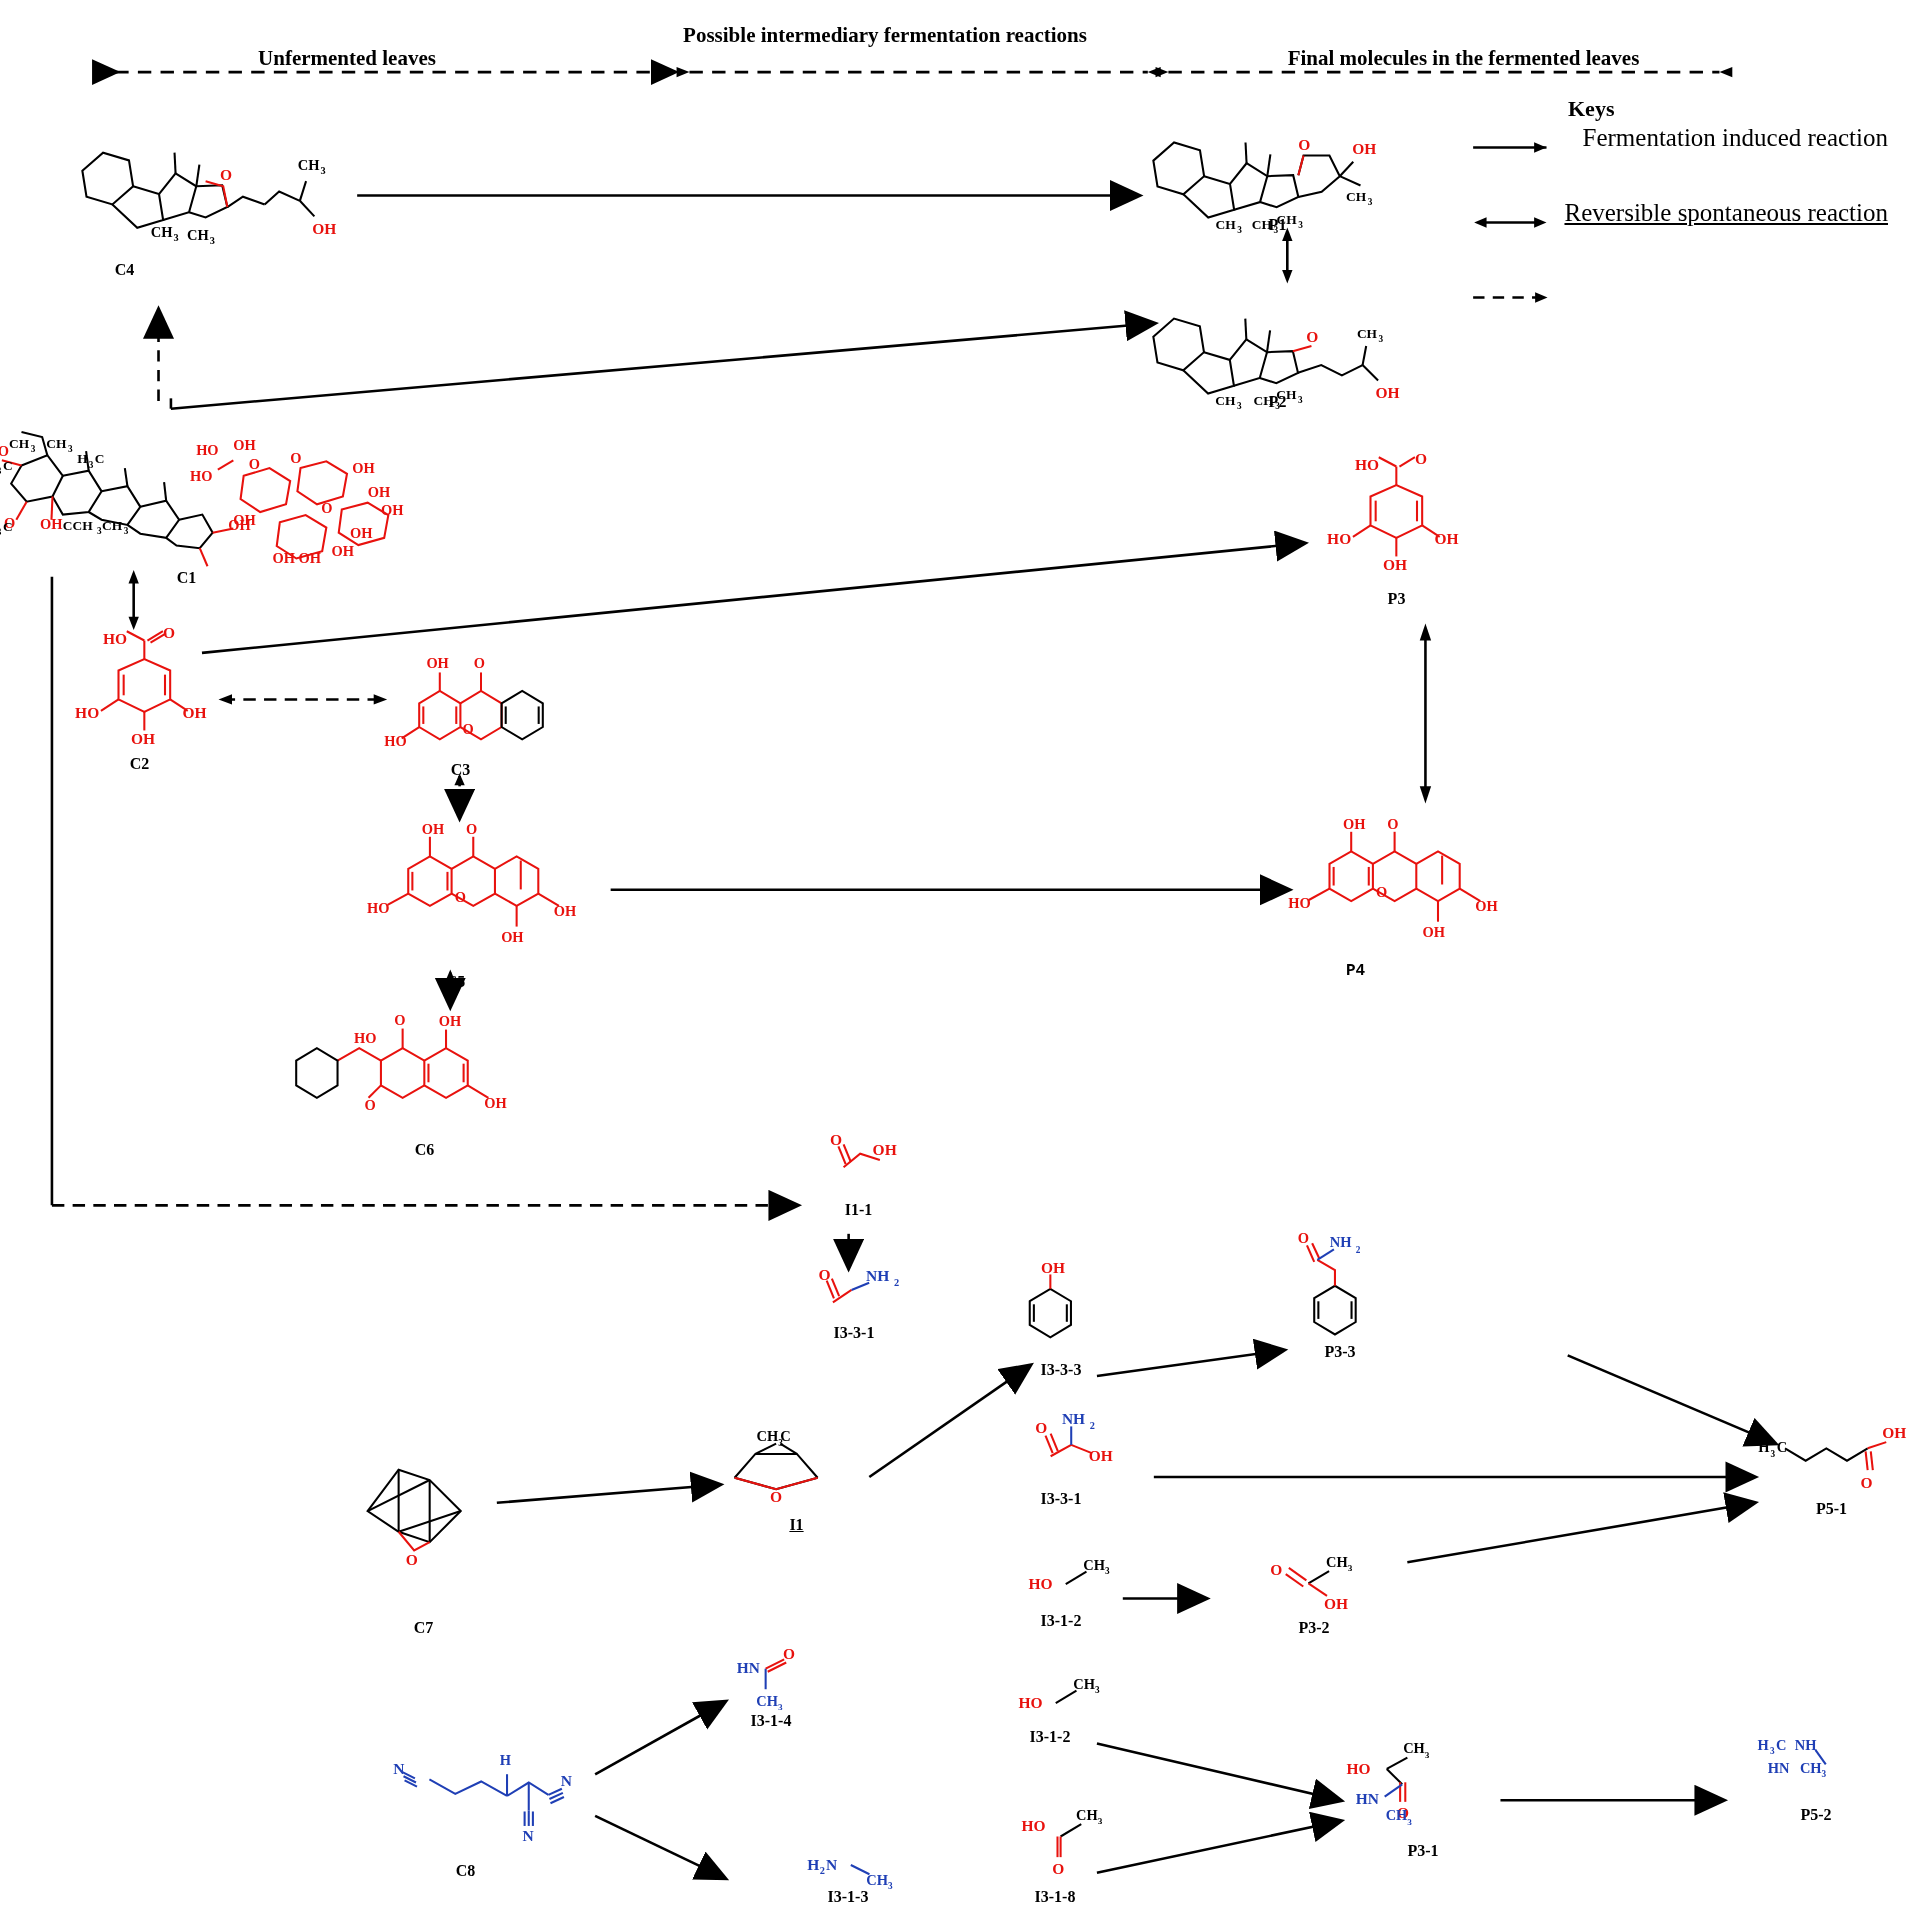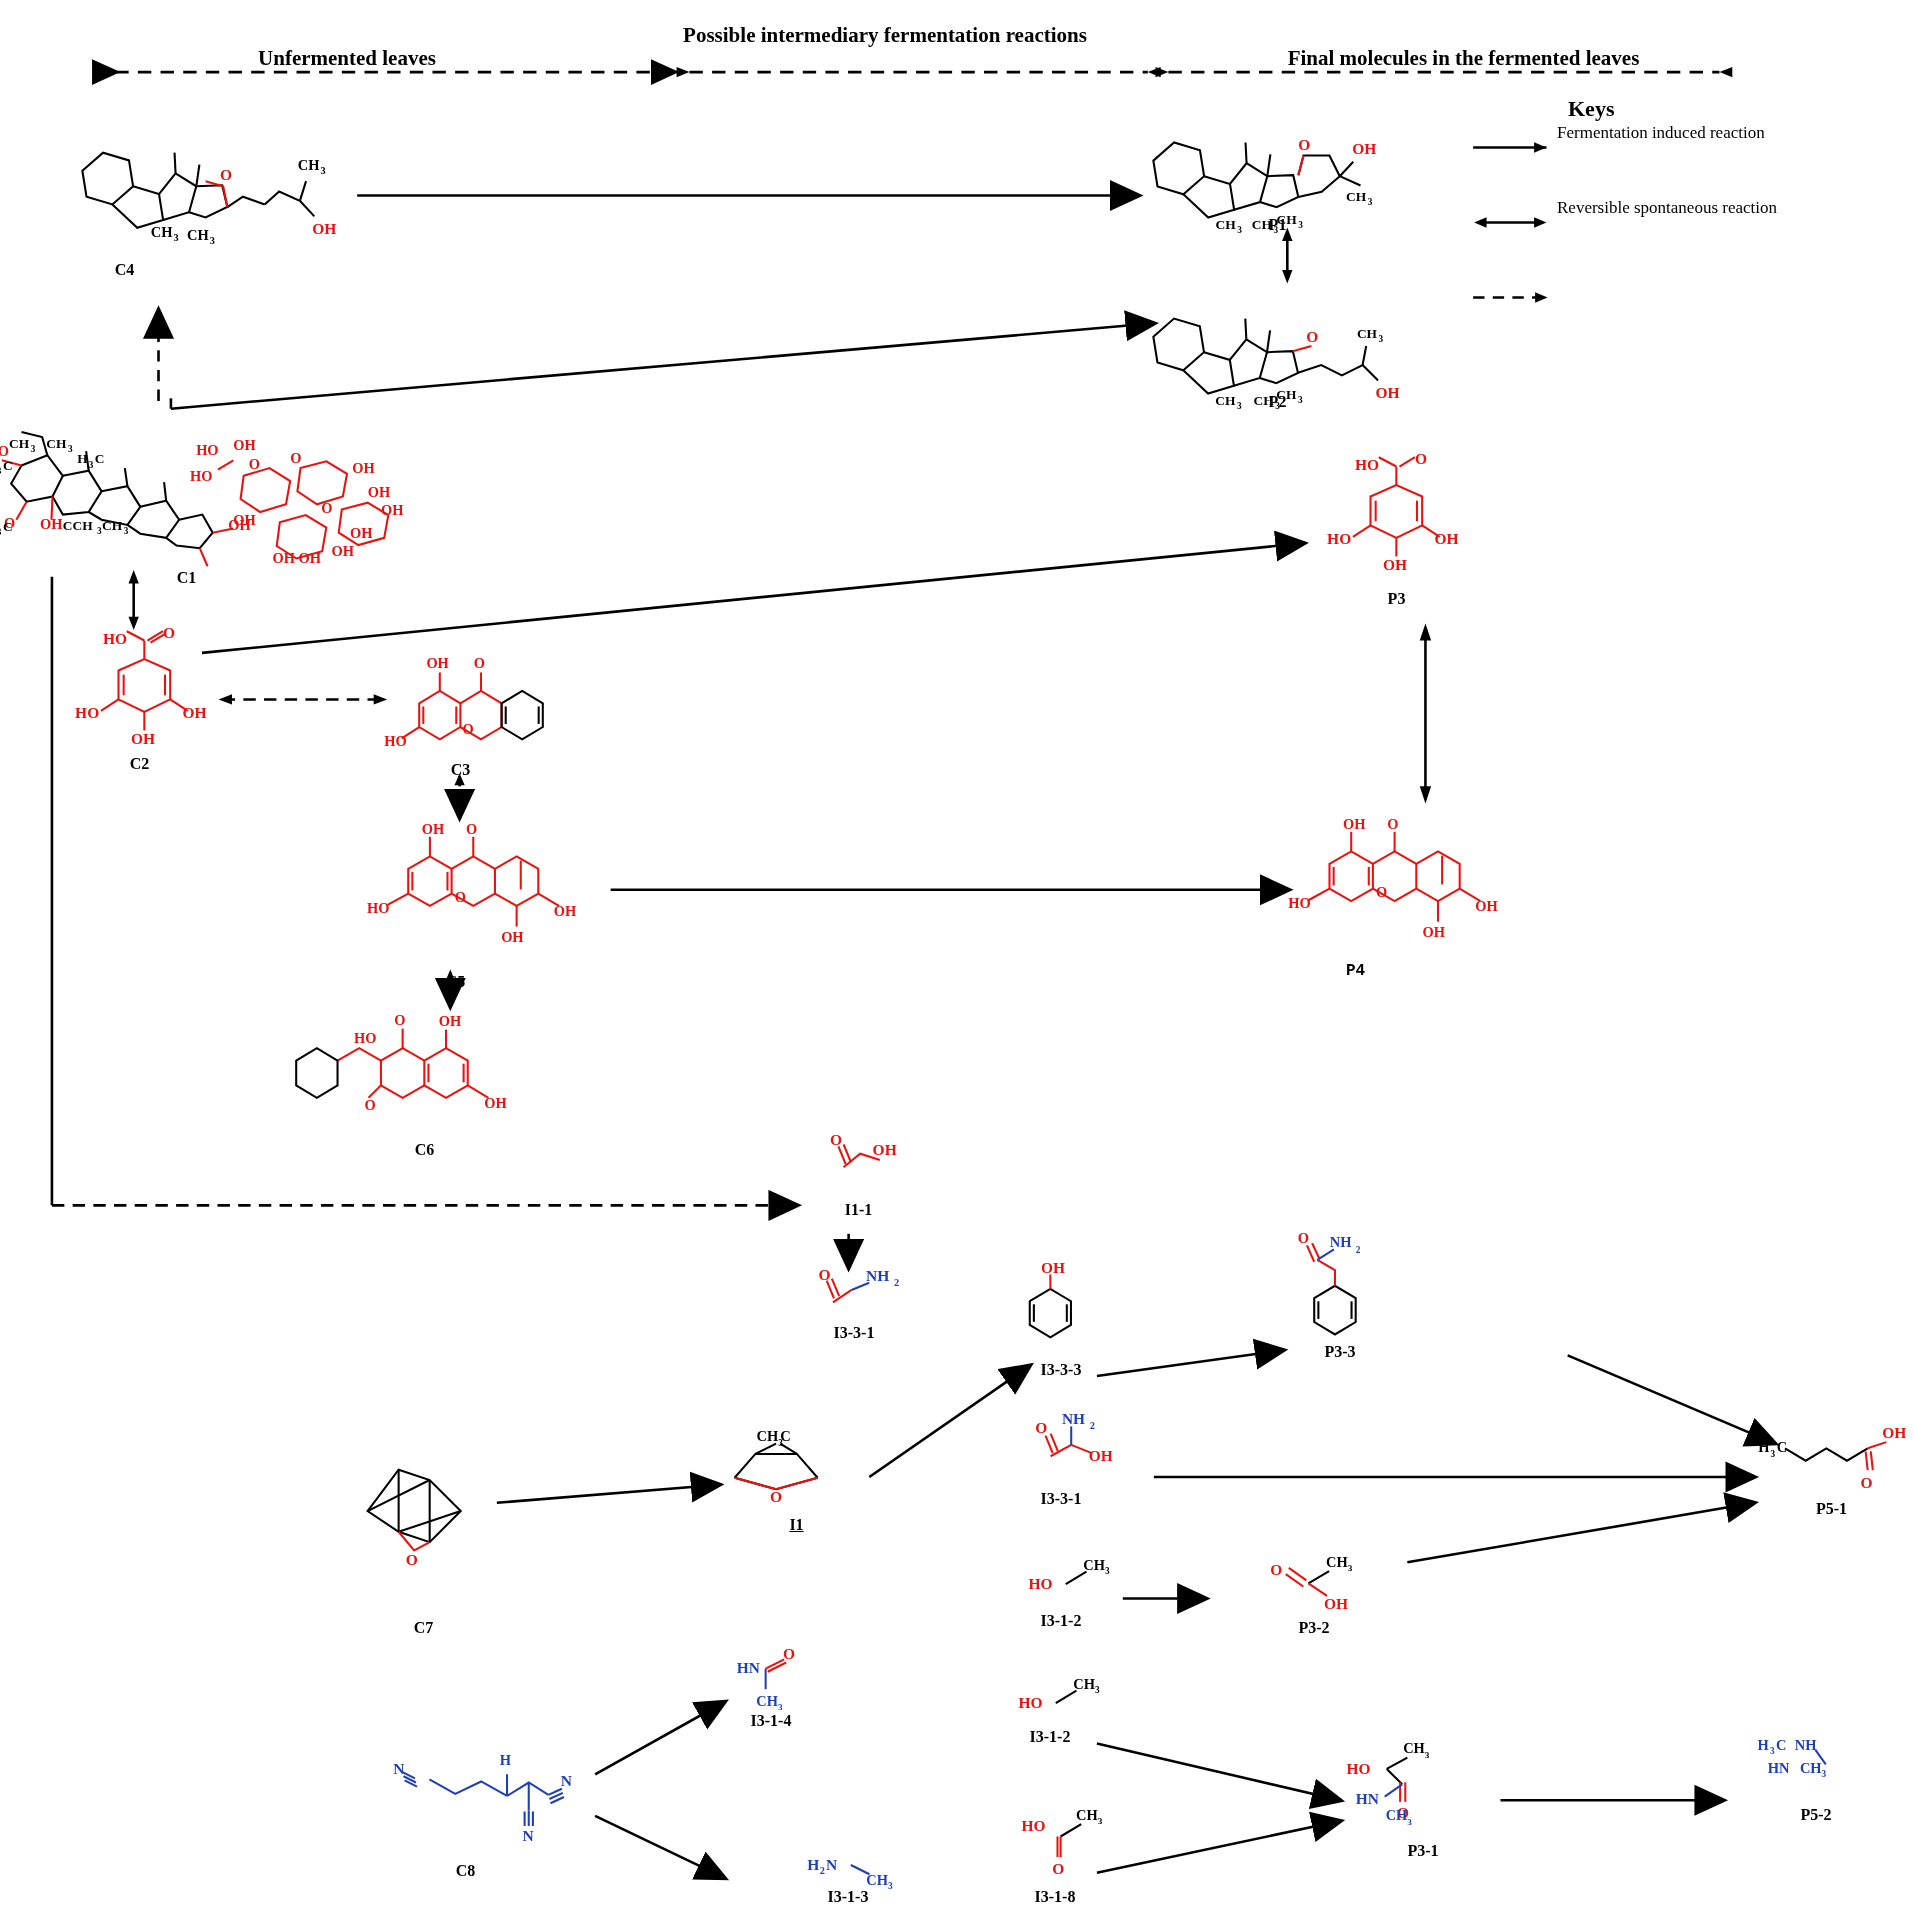--- a/index.html
+++ b/index.html
@@ -32,23 +32,24 @@
     font-size: 16px;
     text-align: center;
     font-family: "Liberation Serif", serif;
   }
   .keys-title {
     font-weight: bold;
     font-size: 22px;
     font-family: "Liberation Serif", serif;
   }
   .key-text {
-    font-size: 17px;
+    font-size: 25px;
     line-height: 1.18;
     font-family: "Liberation Serif", serif;
+    text-align: right;
   }
   svg { overflow: visible; }
   .struct { position: absolute; }
   text.red { fill: #e8120e; font-family: "Liberation Serif", serif; font-weight: bold; }
   text.blue { fill: #1f3fb5; font-family: "Liberation Serif", serif; font-weight: bold; }
   text.blk { fill: #000000; font-family: "Liberation Serif", serif; font-weight: bold; }
   .bondk { stroke: #000000; stroke-width: 4; fill: none; }
   .bondr { stroke: #e8120e; stroke-width: 4; fill: none; }
   .bondb { stroke: #1f3fb5; stroke-width: 4; fill: none; }
 </style>
@@ -83,21 +84,21 @@
     <line x1="8" y1="30" x2="150" y2="30" stroke="#000" stroke-width="5"></line>
     <path d="M150,30 L126,20 L126,40 z" fill="#000"></path>
   </svg>
   <div class="abs key-text" style="left:1557px; top:123px; width:331px;">Fermentation induced reaction</div>
 
   <svg class="abs" style="left:1469px; top:207px; width:93px; height:31px;" viewBox="0 0 180 60" width="93" height="31">
     <line x1="20" y1="30" x2="140" y2="30" stroke="#000" stroke-width="5"></line>
     <path d="M150,30 L126,20 L126,40 z" fill="#000"></path>
     <path d="M10,30 L34,20 L34,40 z" fill="#000"></path>
   </svg>
-  <div class="abs key-text" style="left:1557px; top:198px; width:331px;">Reversible spontaneous reaction</div>
+  <div class="abs key-text" style="left:1557px; top:198px; width:331px;text-decoration:underline;">Reversible spontaneous reaction</div>
 
   <svg class="abs" style="left:1469px; top:282px; width:93px; height:31px;" viewBox="0 0 180 60" width="93" height="31">
     <line x1="8" y1="30" x2="142" y2="30" stroke="#000" stroke-width="5" stroke-dasharray="22,16"></line>
     <path d="M152,30 L128,20 L128,40 z" fill="#000"></path>
   </svg>
 
   <svg class="abs" style="left:0; top:0; width:1914px; height:1926px;" viewBox="0 0 3699 3723" width="1914" height="1926">
     <defs>
       <marker id="a1" markerWidth="14" markerHeight="14" refX="11" refY="6" orient="auto">
         <path d="M0,0 L13,6 L0,12 z" fill="#000"></path>

